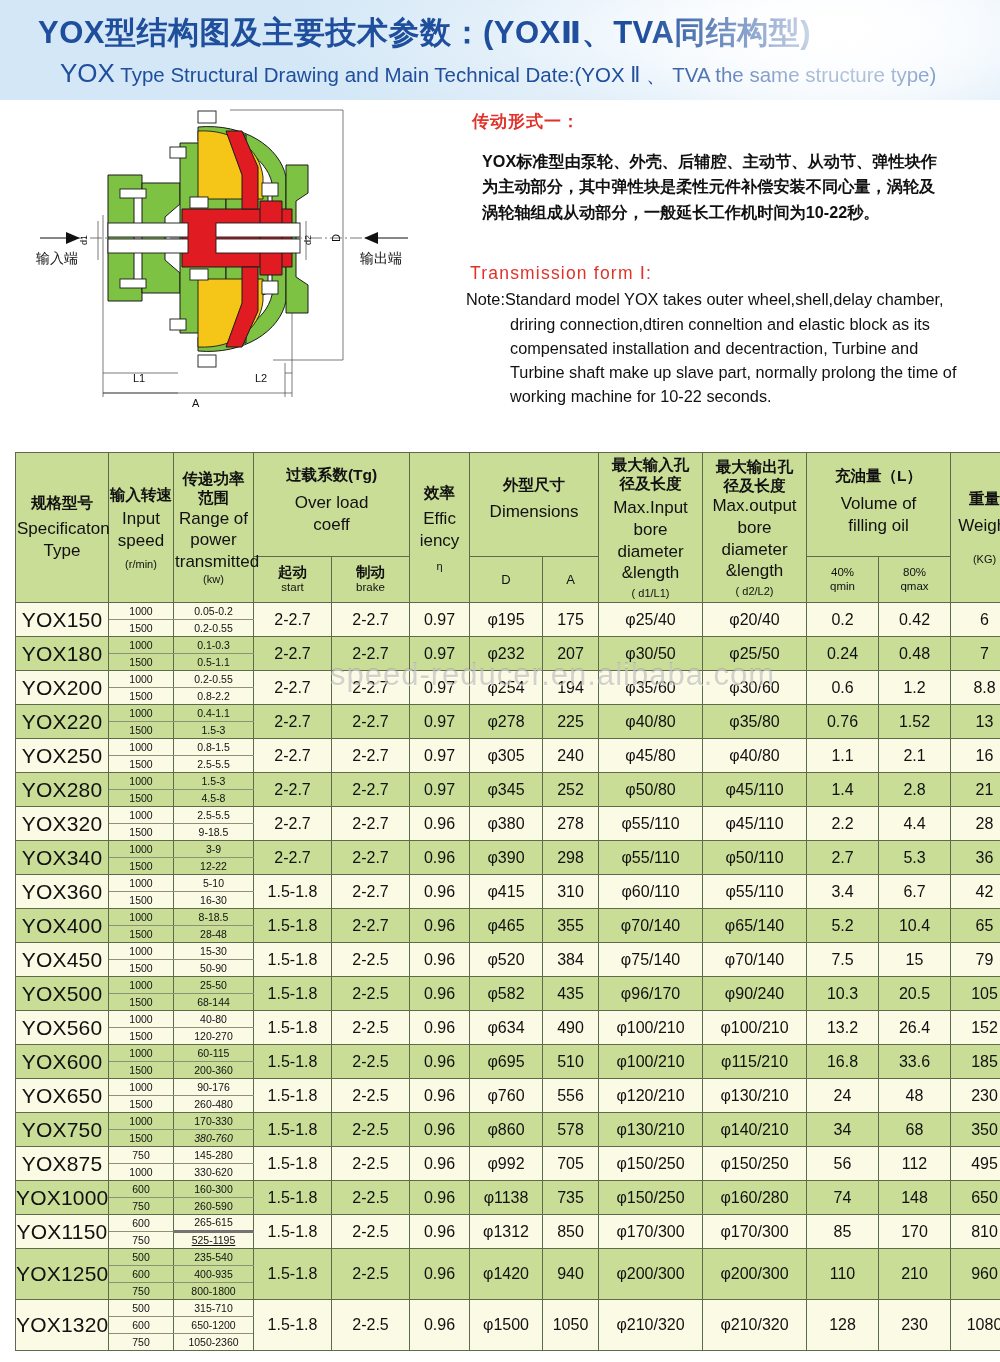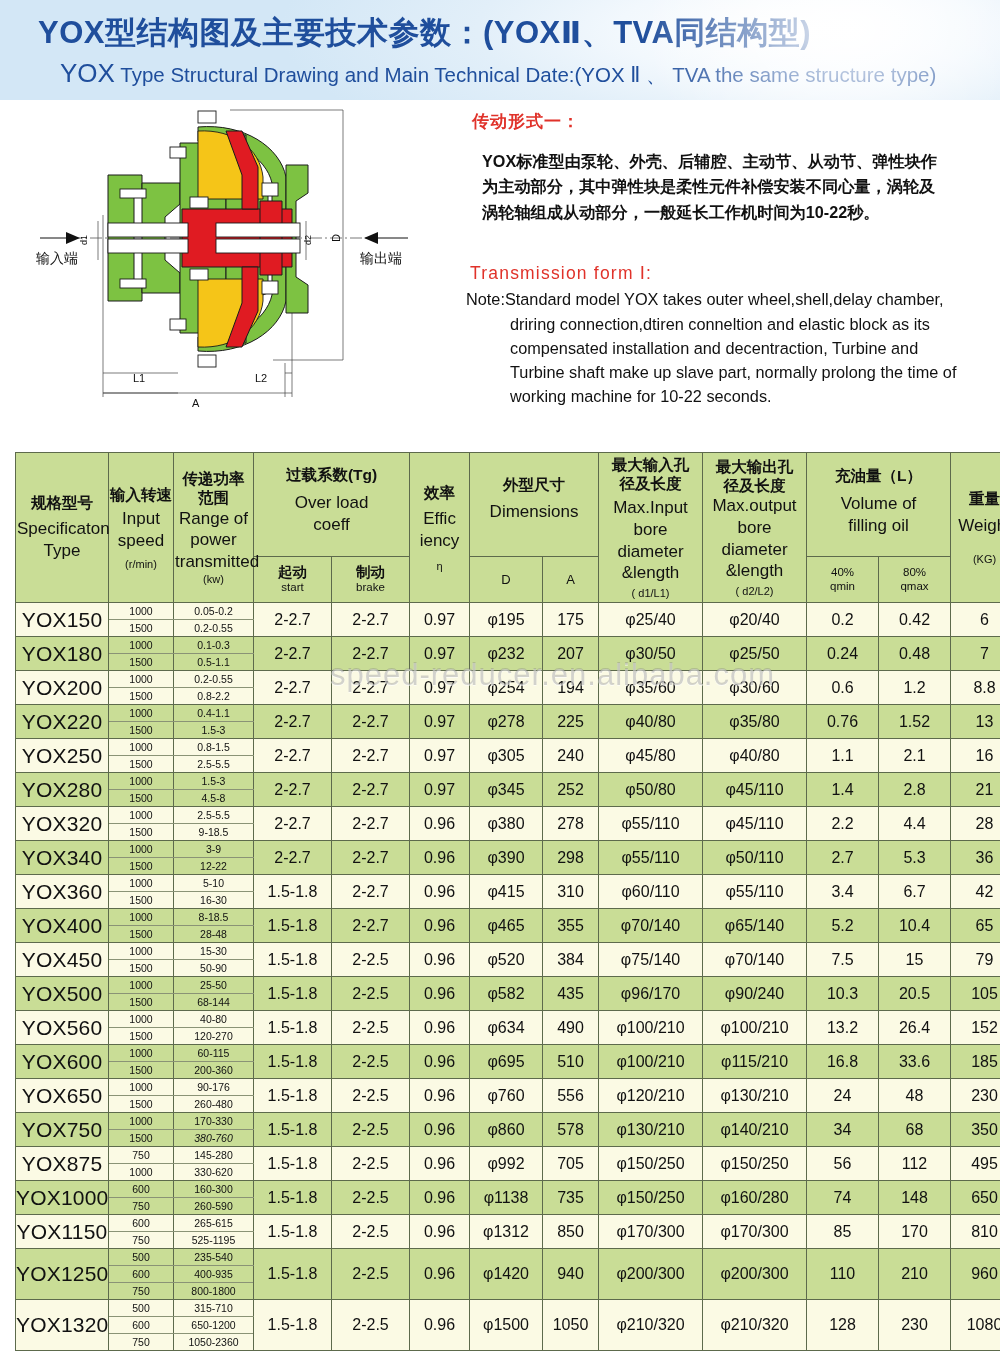--- a/index.html
+++ b/index.html
@@ -689,21 +689,21 @@
           <td class="val" rowspan="2">φ1312</td>
           <td class="val" rowspan="2">850</td>
           <td class="val" rowspan="2">φ170/300</td>
           <td class="val" rowspan="2">φ170/300</td>
           <td class="val" rowspan="2">85</td>
           <td class="val" rowspan="2">170</td>
           <td class="val" rowspan="2">810</td>
         </tr>
         <tr class="plain">
           <td class="sub sub-speed" style="border-top:1px solid #8a9376;">750</td>
-          <td class="sub" style="border-top:1px solid #737373;">525-1195</td>
+          <td class="sub" style="border-top:3px solid #737373;text-decoration:underline;">525-1195</td>
         </tr>
         <tr class="alt">
           <td class="model" rowspan="3">YOX1250</td>
           <td class="sub sub-speed" style="border-bottom:1px solid #8a9376;">500</td>
           <td class="sub" style="border-bottom:1px solid #8a9376;">235-540</td>
           <td class="val" rowspan="3">1.5-1.8</td>
           <td class="val" rowspan="3">2-2.5</td>
           <td class="val" rowspan="3">0.96</td>
           <td class="val" rowspan="3">φ1420</td>
           <td class="val" rowspan="3">940</td>

